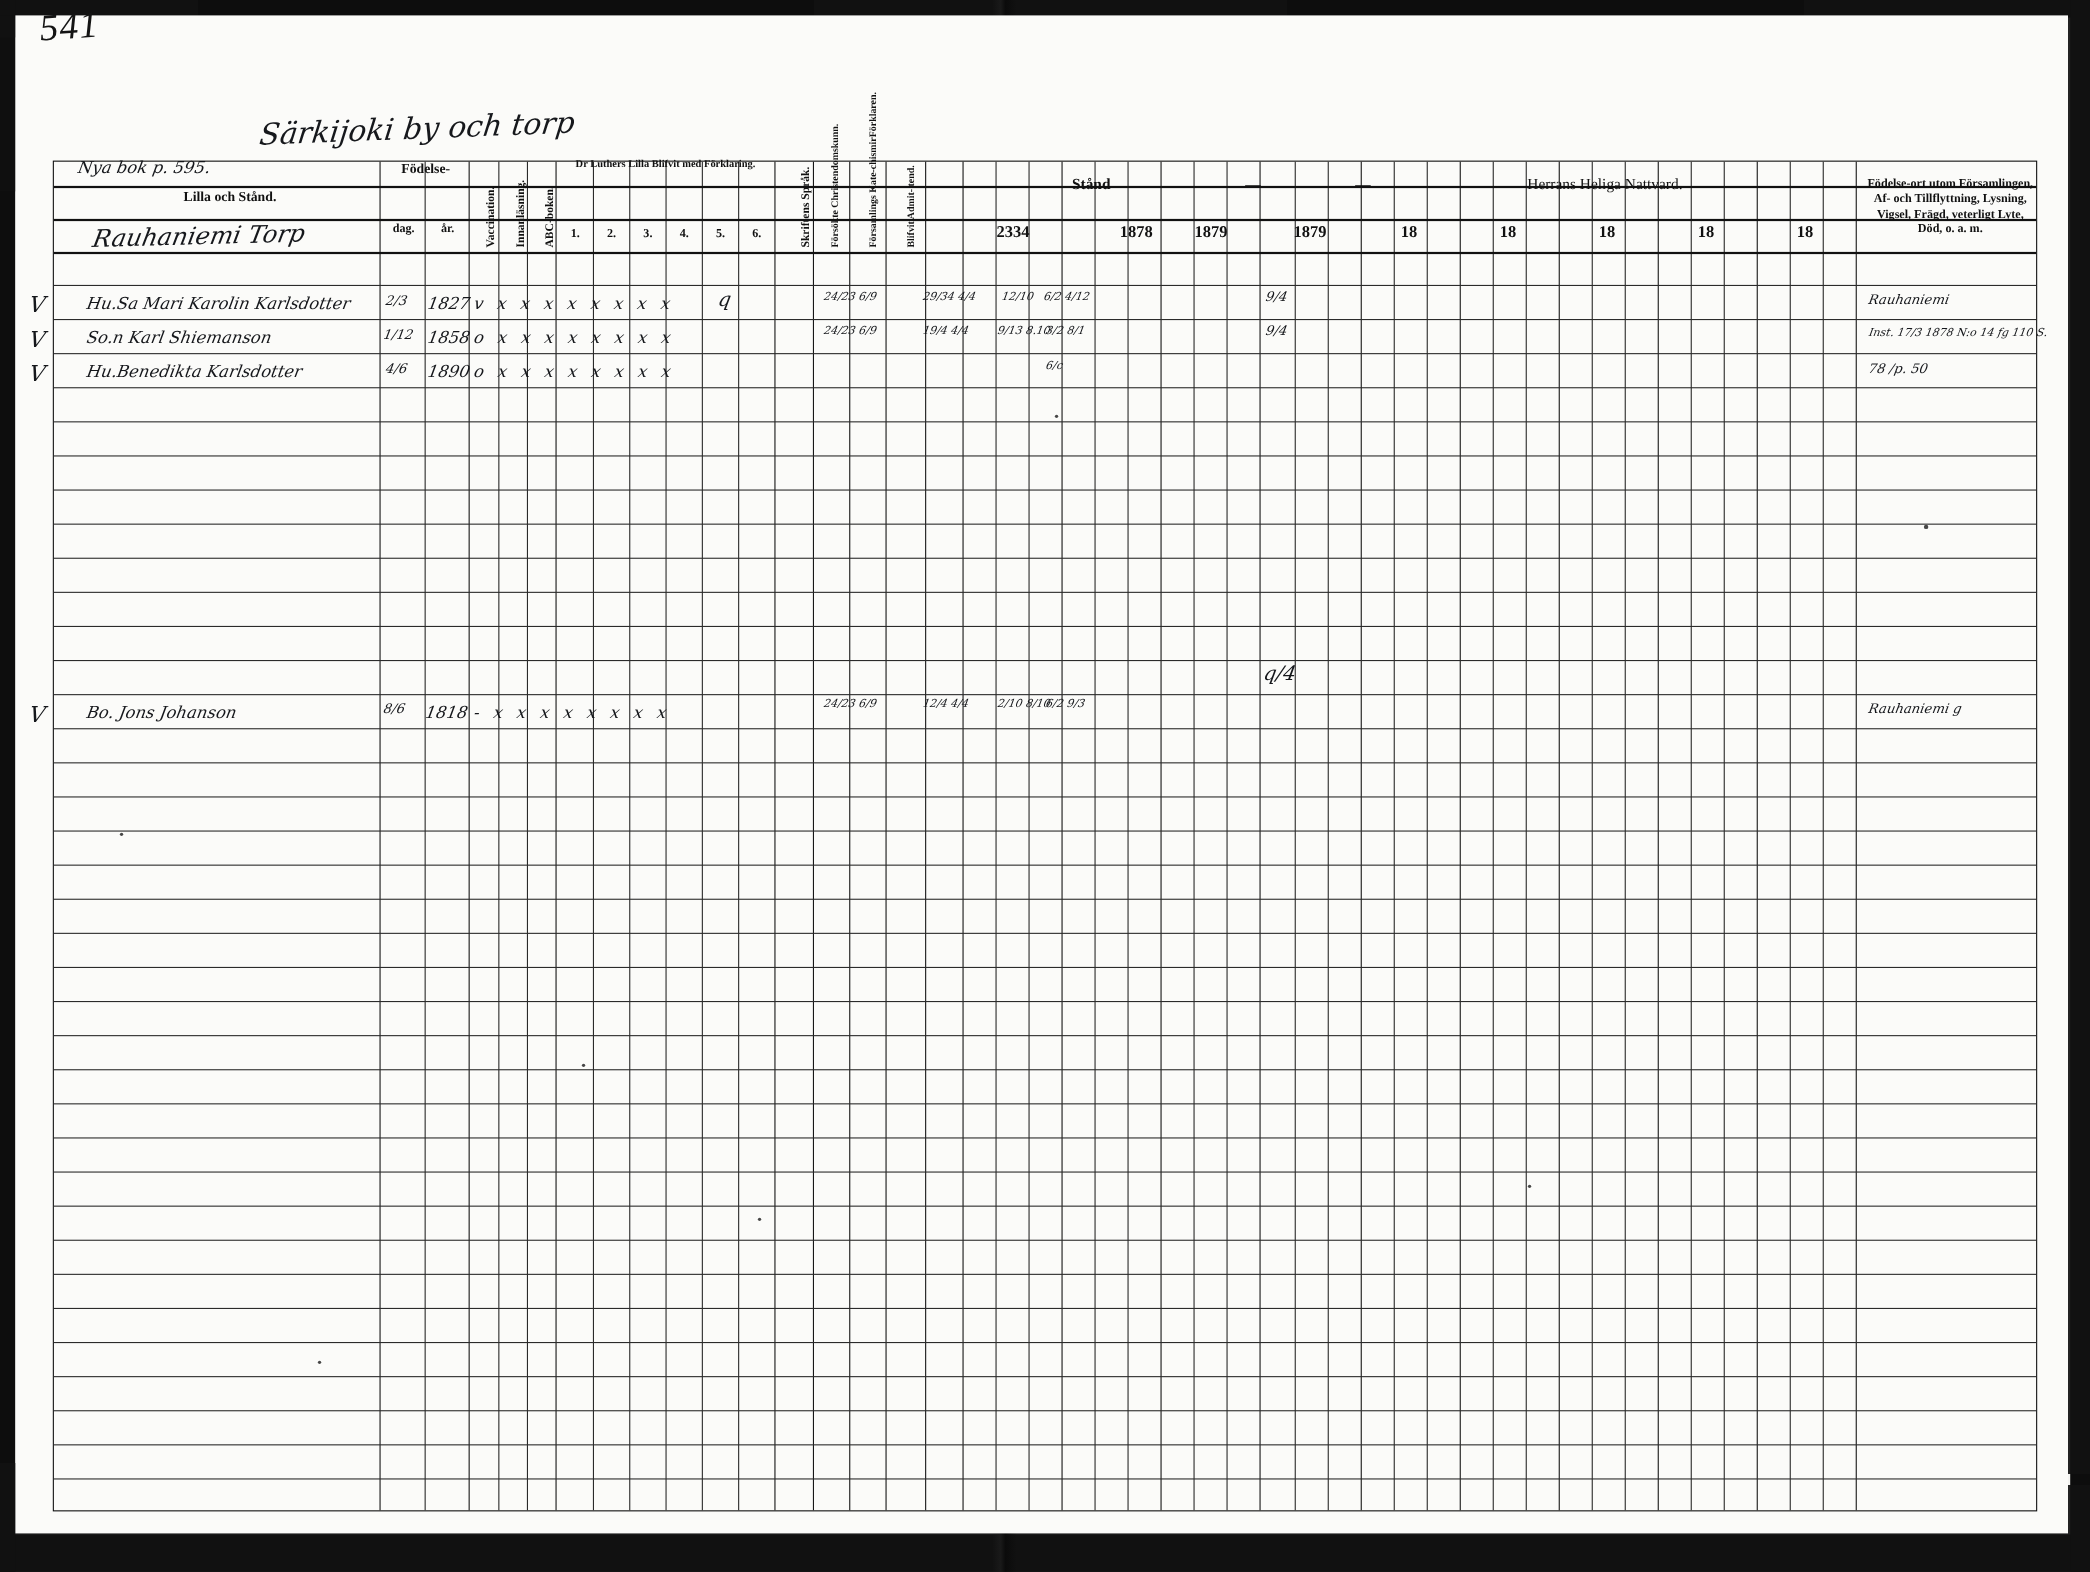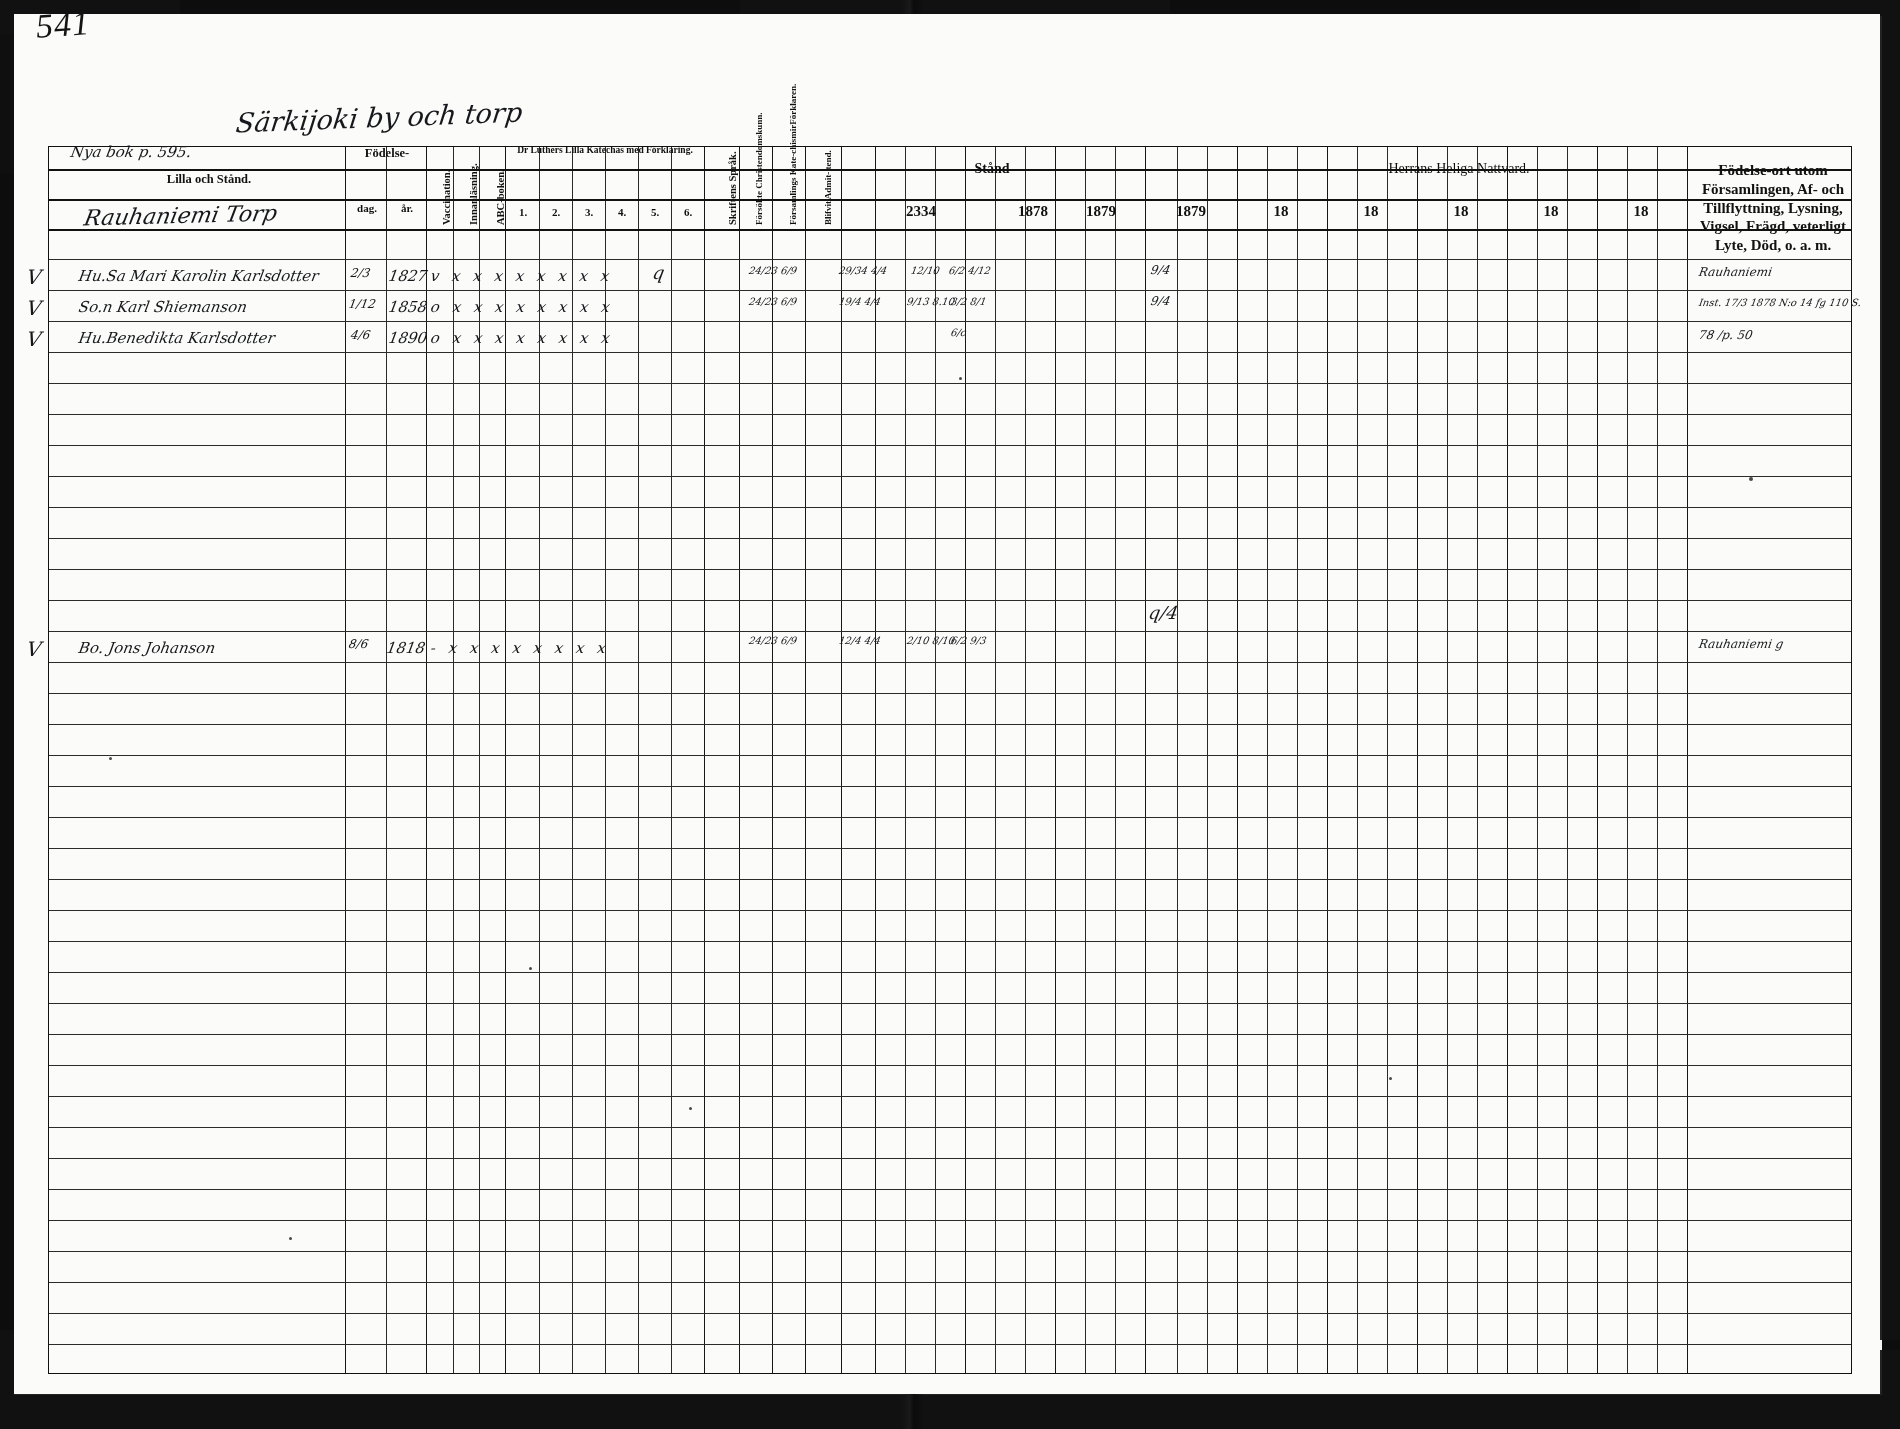--- a/index.html
+++ b/index.html
@@ -270,21 +270,21 @@
       <div class="hand lg sk2" style="left:36px;top:56px;">Rauhaniemi Torp</div>
 
       <div class="hdr" style="left:298px;top:0px;width:80px;">Födelse-</div>
       <div class="hdr small" style="left:298px;top:56px;width:40px;">dag.</div>
       <div class="hdr small" style="left:338px;top:56px;width:40px;">år.</div>
 
       <div class="vhdr" style="left:392px;top:78px;">Vaccination.</div>
       <div class="vhdr" style="left:419px;top:78px;">Innanläsning.</div>
       <div class="vhdr" style="left:446px;top:78px;">ABC-boken.</div>
 
-      <div class="hdr tiny" style="left:458px;top:-2px;width:196px;">Dr Luthers Lilla Katechas med Förklaring.</div>
+      <div class="hdr tiny" style="left:458px;top:-2px;width:196px;">Dr Luthers Lilla Blifvit med Förklaring.</div>
       <div class="hdr small" style="left:458px;top:60px;width:32px;">1.</div>
       <div class="hdr small" style="left:491px;top:60px;width:32px;">2.</div>
       <div class="hdr small" style="left:524px;top:60px;width:32px;">3.</div>
       <div class="hdr small" style="left:557px;top:60px;width:32px;">4.</div>
       <div class="hdr small" style="left:590px;top:60px;width:32px;">5.</div>
       <div class="hdr small" style="left:623px;top:60px;width:32px;">6.</div>
 
       <div class="vhdr" style="left:678px;top:78px;">Skriftens Språk.</div>
       <div class="vhdr two" style="left:706px;top:78px;font-size:9px;">Försökte Christendomskunn.</div>
       <div class="vhdr two" style="left:740px;top:78px;font-size:9px;">Församlings Kate-chismirFörklaren.</div>
@@ -299,21 +299,21 @@
       <div class="yr" style="left:940px;top:56px;width:88px;">1878</div>
       <div class="yr" style="left:1008px;top:56px;width:88px;">1879</div>
 
       <div class="yr" style="left:1098px;top:56px;width:88px;">1879</div>
       <div class="yr" style="left:1188px;top:56px;width:88px;">18</div>
       <div class="yr" style="left:1278px;top:56px;width:88px;">18</div>
       <div class="yr" style="left:1368px;top:56px;width:88px;">18</div>
       <div class="yr" style="left:1458px;top:56px;width:88px;">18</div>
       <div class="yr" style="left:1548px;top:56px;width:88px;">18</div>
 
-      <div class="hdr tiny" style="left:1648px;top:14px;width:152px;font-size:15px;line-height:1.25;">Födelse-ort utom Församlingen, Af- och Tillflyttning, Lysning, Vigsel, Frägd, veterligt Lyte, Död, o. a. m.</div>
+      <div class="hdr tiny" style="left:1648px;top:14px;width:152px;font-size:11px;line-height:1.25;">Födelse-ort utom Församlingen, Af- och Tillflyttning, Lysning, Vigsel, Frägd, veterligt Lyte, Död, o. a. m.</div>
 
       <div class="h" style="top:112px;"></div>
       <div class="h" style="top:143px;"></div>
       <div class="h" style="top:174px;"></div>
       <div class="h" style="top:205px;"></div>
       <div class="h" style="top:236px;"></div>
       <div class="h" style="top:267px;"></div>
       <div class="h" style="top:298px;"></div>
       <div class="h" style="top:329px;"></div>
       <div class="h" style="top:360px;"></div>

